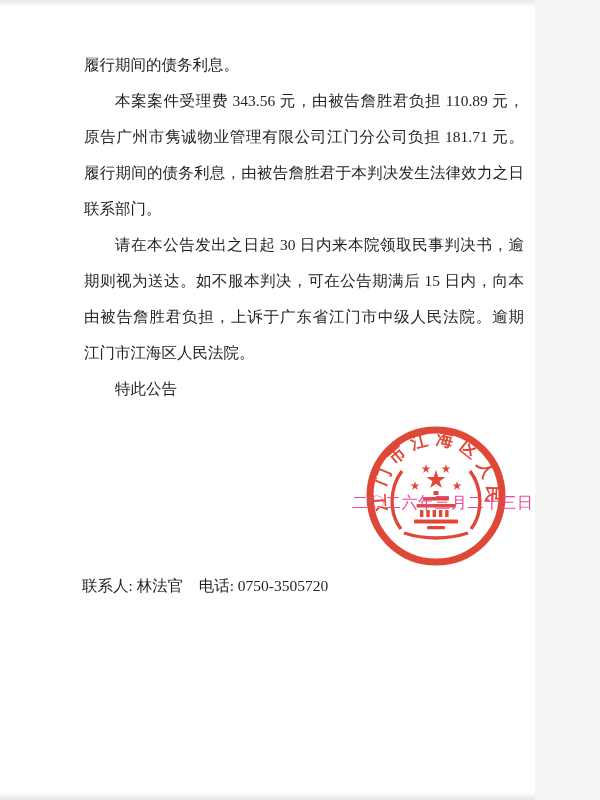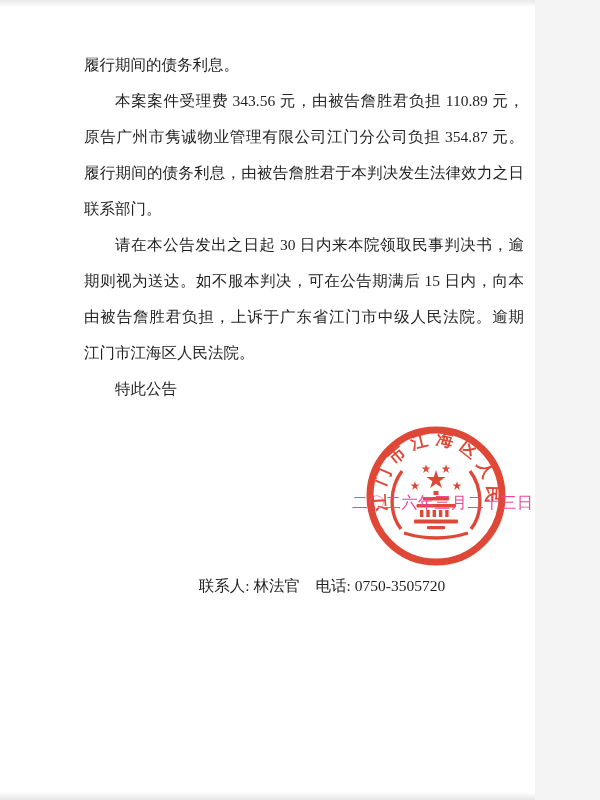--- a/index.html
+++ b/index.html
@@ -60,37 +60,36 @@
   .seal-name{
     font-family:"Liberation Serif","DejaVu Serif",serif;
     font-size:17px;font-weight:bold;
     letter-spacing:6.5px;
     fill:var(--seal-red,#dd3a28);
   }
   .contact{
     position:absolute;
     left:82px;top:575px;width:480px;
     font-size:15.5px;
-    text-align:center;
   }
   .cline{
     height:22px;line-height:22px;
     white-space:nowrap;
   }
 </style>
 </head>
 <body>
 
 <div class="page">
   <div class="edge-top"></div>
 
   <div class="body-text">
       <div class="bline">履行期间的债务利息。</div>
       <div class="bline just ind">本案案件受理费 343.56 元，由被告詹胜君负担 110.89 元，</div>
-      <div class="bline just">原告广州市隽诚物业管理有限公司江门分公司负担 354.87 元。</div>
+      <div class="bline just">原告广州市隽诚物业管理有限公司江门分公司负担 181.71 元。</div>
       <div class="bline just">履行期间的债务利息，由被告詹胜君于本判决发生法律效力之日</div>
       <div class="bline">联系部门。</div>
       <div class="bline just ind">请在本公告发出之日起 30 日内来本院领取民事判决书，逾</div>
       <div class="bline just">期则视为送达。如不服本判决，可在公告期满后 15 日内，向本</div>
       <div class="bline just">由被告詹胜君负担，上诉于广东省江门市中级人民法院。逾期</div>
       <div class="bline">江门市江海区人民法院。</div>
       <div class="bline ind">特此公告</div>
     </div>
 
   <div class="date-line">二〇二六年三月二十三日</div>

